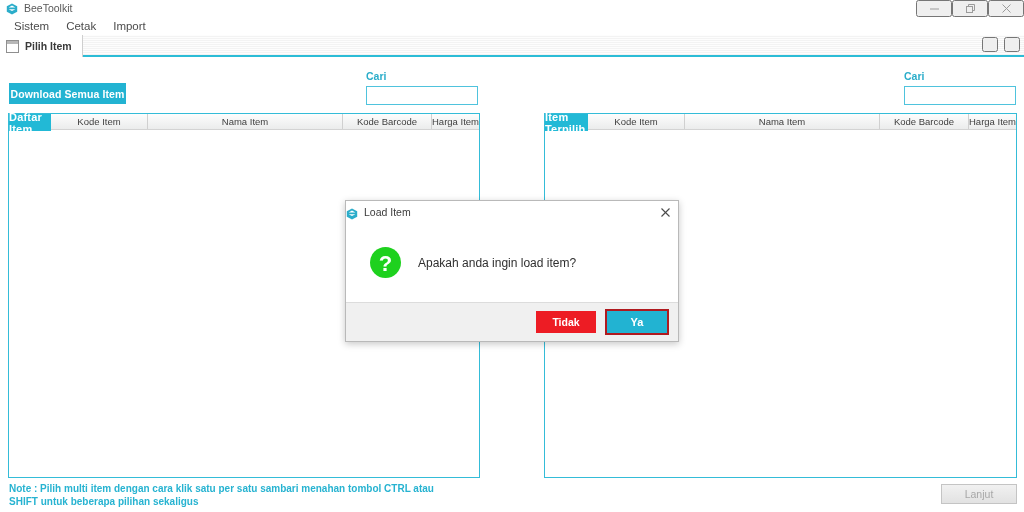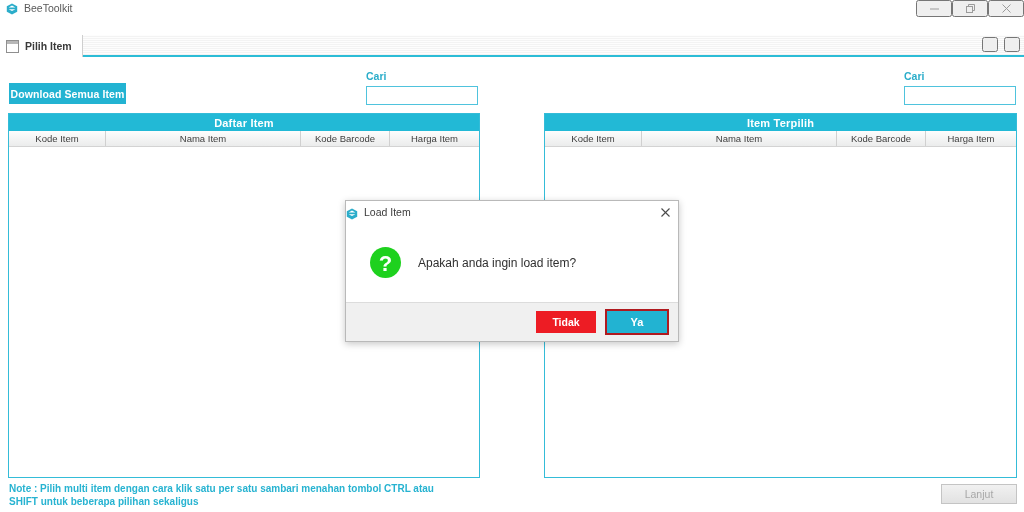--- a/index.html
+++ b/index.html
@@ -221,21 +221,21 @@
     white-space: nowrap;
     background: linear-gradient(#fdfdfd, #ebecec);
   }
   .gcell:last-child { border-right: none; }
   .grid-body {
     background: #ffffff;
     flex: 1 1 auto;
   }
   .panel-inner {
     display: flex;
-    flex-direction: column;
+    flex-direction: row;
     height: 100%;
   }
 
   
   .note {
     position: absolute;
     left: 9px; top: 426px;
     width: 452px;
     font-size: 10px;
     font-weight: bold;
@@ -378,20 +378,25 @@
       </button>
       <button class="winbtn">
         <svg width="11" height="11" viewBox="0 0 11 11">
           <line x1="1.5" y1="1.5" x2="9.5" y2="9.5" stroke="#9b9b9b" stroke-width="1"></line>
           <line x1="9.5" y1="1.5" x2="1.5" y2="9.5" stroke="#9b9b9b" stroke-width="1"></line>
         </svg>
       </button>
     </div>
   </div>
 
+  <div class="menubar">
+    <div class="menuitem">Sistem</div>
+    <div class="menuitem">Cetak</div>
+    <div class="menuitem">Import</div>
+  </div>
 
   <div class="tabstrip">
     <div class="tab">
       <span class="tab-icon"></span>
       <span class="tab-label">Pilih Item</span>
     </div>
     <div class="mdi-ctrls">
       <button class="mdi-btn">
         <svg width="14" height="13" viewBox="0 0 14 13">
           <rect x="1.5" y="4.5" width="7" height="6.5" fill="none" stroke="#3a3a3a" stroke-width="1.3"></rect>

